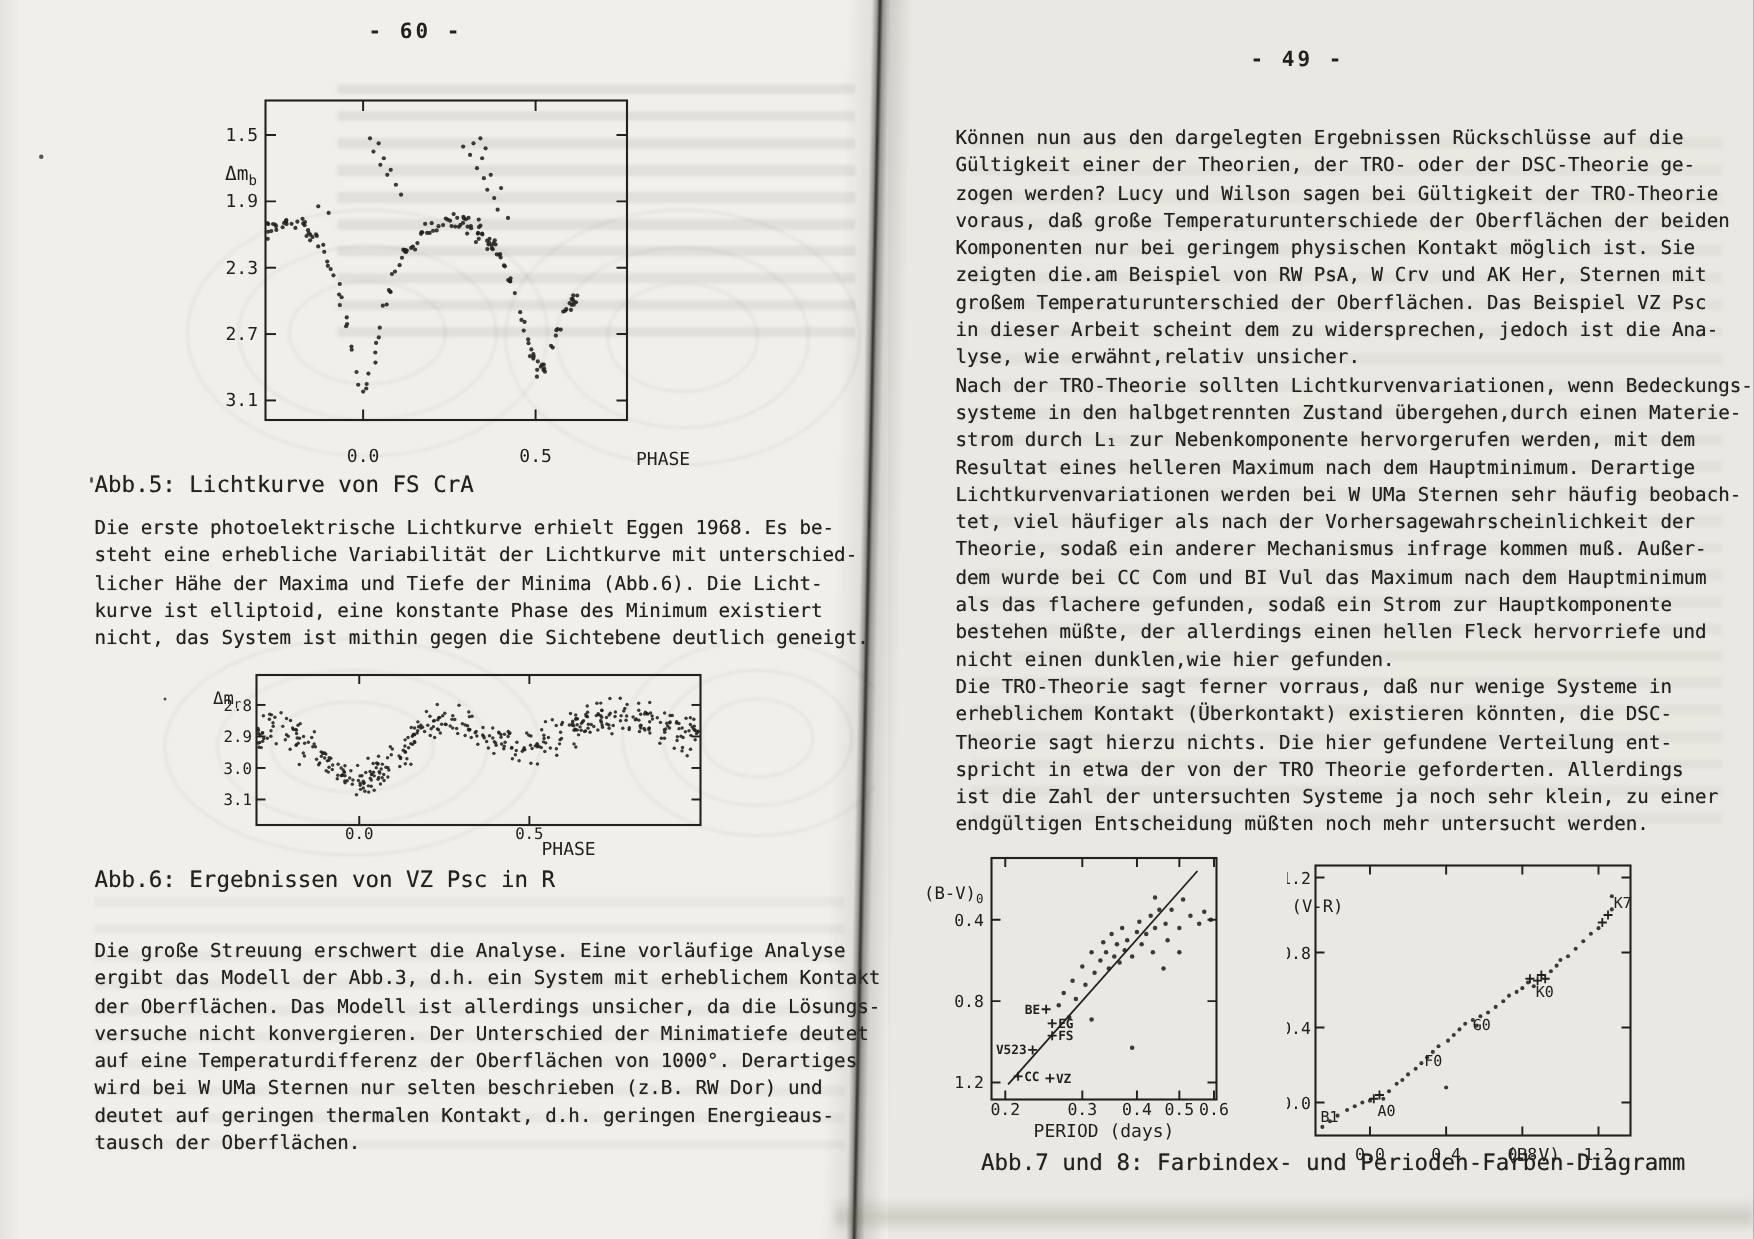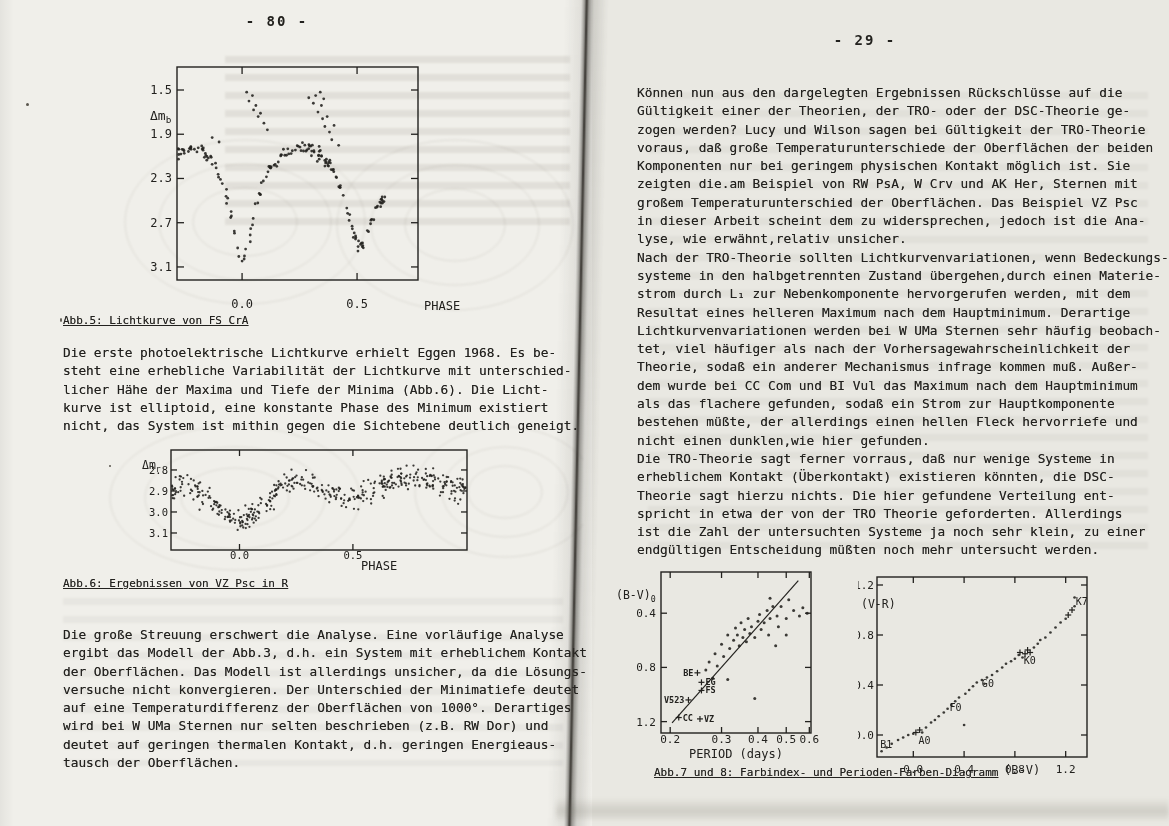--- a/index.html
+++ b/index.html
@@ -2,21 +2,21 @@
 <html><head>
 <meta charset="utf-8">
 <style>
   html,body{margin:0;padding:0;background:#888;}
   #spread{position:relative;width:1169px;height:826px;overflow:hidden;
     background:var(--paper,#f0efea);
     font-family:"DejaVu Sans Mono","Liberation Mono",monospace;color:var(--ink,#22211e);}
   .abs{position:absolute;}
   .typ{white-space:pre;font-size:12.8px;line-height:18.3px;text-shadow:0 0 .5px rgba(30,28,25,.55);}
   .pagenum{font-weight:700;font-size:14px;letter-spacing:2px;text-align:center;width:110px;}
-  .caption{font-size:11px;white-space:pre;text-shadow:0 0 .5px rgba(30,28,25,.55);text-decoration:underline;}
+  .caption{font-size:15px;white-space:pre;text-shadow:0 0 .5px rgba(30,28,25,.55);}
   .chart{position:absolute;}
   svg text{font-family:"DejaVu Sans Mono","Liberation Mono",monospace;fill:var(--ink,#22211e);}
   
   #right-tone{left:592px;top:0;width:577px;height:826px;background:rgba(100,95,80,.045);}
   #left-edge-tone{left:0;top:0;width:14px;height:826px;background:linear-gradient(90deg,rgba(0,0,0,.05),transparent);}
   #gutter{left:556px;top:-17px;width:44px;height:860px;transform:rotate(1.2deg);filter:blur(.5px);
     background:linear-gradient(to right,transparent 0%,rgba(40,38,33,.08) 38%,rgba(40,38,33,.45) 46%,var(--gutter,#2e2b26) 50%,rgba(40,38,33,.45) 55%,rgba(40,38,33,.14) 66%,transparent 100%);}
   #bottom-shade{left:556px;top:798px;width:613px;height:22px;filter:blur(2px);
     background:linear-gradient(180deg,transparent,rgba(90,85,72,.18) 60%,rgba(90,85,72,.05));}
   .ghost{pointer-events:none;filter:blur(1.1px);
@@ -47,21 +47,21 @@
       <ellipse cx="235" cy="498" rx="125" ry="72"></ellipse>
         <ellipse cx="235" cy="498" rx="90" ry="51"></ellipse>
         <ellipse cx="235" cy="498" rx="54" ry="30"></ellipse>
       <ellipse cx="505" cy="492" rx="90" ry="65"></ellipse>
         <ellipse cx="505" cy="492" rx="63" ry="45"></ellipse>
         <ellipse cx="505" cy="492" rx="37" ry="26"></ellipse>
     </g>
   </svg>
 
   <div class="abs" style="left:0;top:0;width:583px;height:826px;">
-    <div class="abs pagenum" style="left:222px;top:13px;">- 80 -</div>
+    <div class="abs pagenum" style="left:222px;top:13px;">- 60 -</div>
 
     <div class="chart" style="left:128px;top:58px;"><svg width="335" height="256" viewBox="0 0 335 256">
           <defs>
             <clipPath id="abb5clip">
               <rect x="49" y="9" width="241" height="213"></rect>
             </clipPath>
           </defs>
           <rect x="49" y="9" width="241" height="213" fill="none" stroke="var(--ink)" stroke-width="1.4"></rect>
           <line x1="114.07919847328243" y1="222" x2="114.07919847328243" y2="215" stroke="var(--ink)" stroke-width="1.3"></line>
           <line x1="114.07919847328243" y1="9" x2="114.07919847328243" y2="16" stroke="var(--ink)" stroke-width="1.3"></line>
@@ -752,21 +752,21 @@
           </g>
           <text x="14" y="31" font-size="11.5" text-anchor="start"><tspan>Δm</tspan><tspan dy="3" font-size="8.28">r</tspan></text>
           <text x="233" y="132" font-size="12" text-anchor="start">PHASE</text>
         </svg></div>
     <div class="abs caption" style="left:63px;top:577px;">Abb.6: Ergebnissen von VZ Psc in R</div>
 
     <div class="abs typ" style="left:63px;top:626px;"><div>Die große Streuung erschwert die Analyse. Eine vorläufige Analyse</div><div>ergibt das Modell der Abb.3, d.h. ein System mit erheblichem Kontakt</div><div>der Oberflächen. Das Modell ist allerdings unsicher, da die Lösungs-</div><div>versuche nicht konvergieren. Der Unterschied der Minimatiefe deutet</div><div>auf eine Temperaturdifferenz der Oberflächen von 1000°. Derartiges</div><div>wird bei W UMa Sternen nur selten beschrieben (z.B. RW Dor) und</div><div>deutet auf geringen thermalen Kontakt, d.h. geringen Energieaus-</div><div>tausch der Oberflächen.</div></div>
   </div>
 
   <div class="abs" style="left:592px;top:0;width:577px;height:826px;">
-    <div class="abs pagenum" style="left:218px;top:32px;">- 29 -</div>
+    <div class="abs pagenum" style="left:218px;top:32px;">- 49 -</div>
 
     <div class="abs typ" style="left:45px;top:84px;"><div>Können nun aus den dargelegten Ergebnissen Rückschlüsse auf die</div><div>Gültigkeit einer der Theorien, der TRO- oder der DSC-Theorie ge-</div><div>zogen werden? Lucy und Wilson sagen bei Gültigkeit der TRO-Theorie</div><div>voraus, daß große Temperaturunterschiede der Oberflächen der beiden</div><div>Komponenten nur bei geringem physischen Kontakt möglich ist. Sie</div><div>zeigten die.am Beispiel von RW PsA, W Crv und AK Her, Sternen mit</div><div>großem Temperaturunterschied der Oberflächen. Das Beispiel VZ Psc</div><div>in dieser Arbeit scheint dem zu widersprechen, jedoch ist die Ana-</div><div>lyse, wie erwähnt,relativ unsicher.</div><div>Nach der TRO-Theorie sollten Lichtkurvenvariationen, wenn Bedeckungs-</div><div>systeme in den halbgetrennten Zustand übergehen,durch einen Materie-</div><div>strom durch L₁ zur Nebenkomponente hervorgerufen werden, mit dem</div><div>Resultat eines helleren Maximum nach dem Hauptminimum. Derartige</div><div>Lichtkurvenvariationen werden bei W UMa Sternen sehr häufig beobach-</div><div>tet, viel häufiger als nach der Vorhersagewahrscheinlichkeit der</div><div>Theorie, sodaß ein anderer Mechanismus infrage kommen muß. Außer-</div><div>dem wurde bei CC Com und BI Vul das Maximum nach dem Hauptminimum</div><div>als das flachere gefunden, sodaß ein Strom zur Hauptkomponente</div><div>bestehen müßte, der allerdings einen hellen Fleck hervorriefe und</div><div>nicht einen dunklen,wie hier gefunden.</div><div>Die TRO-Theorie sagt ferner vorraus, daß nur wenige Systeme in</div><div>erheblichem Kontakt (Überkontakt) existieren könnten, die DSC-</div><div>Theorie sagt hierzu nichts. Die hier gefundene Verteilung ent-</div><div>spricht in etwa der von der TRO Theorie geforderten. Allerdings</div><div>ist die Zahl der untersuchten Systeme ja noch sehr klein, zu einer</div><div>endgültigen Entscheidung müßten noch mehr untersucht werden.</div></div>
 
     <div class="abs caption" style="left:30px;top:766px;margin-left:32px;">Abb.7 und 8: Farbindex- und Perioden-Farben-Diagramm</div>
   </div>
 
   <div class="chart" style="left:610px;top:563px;"><svg width="220" height="202" viewBox="0 0 220 202">
         <defs>
           <clipPath id="abb7clip">
             <rect x="51" y="9" width="150" height="161"></rect>

